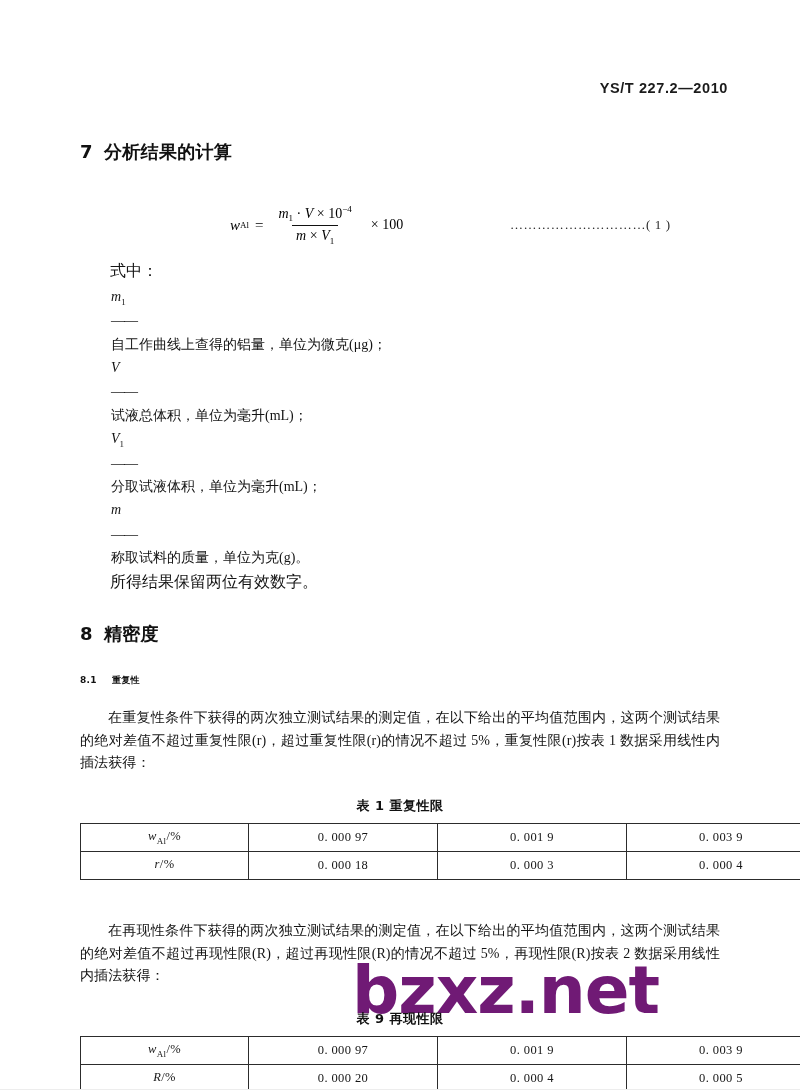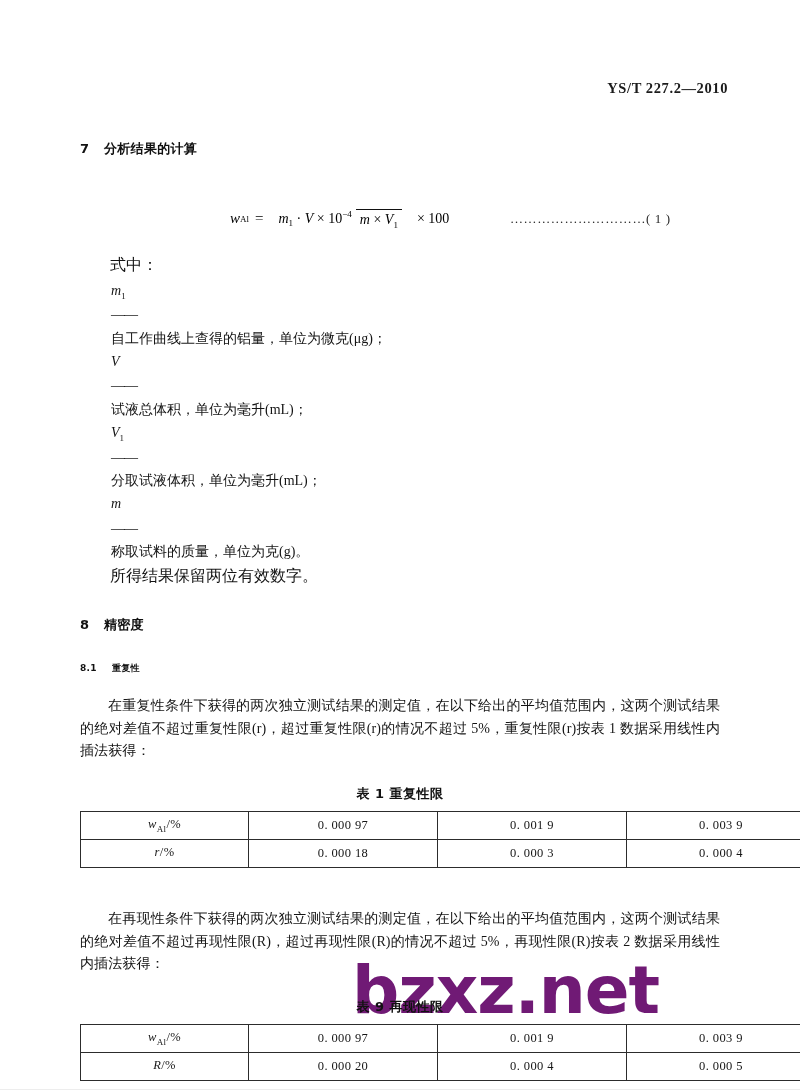--- a/index.html
+++ b/index.html
@@ -36,39 +36,39 @@
     white-space: nowrap;
   }
 
   .content { position: relative; z-index: 2; }
 
   
   .doc-header {
     position: absolute;
     top: 80px;
     right: 72px;
-    font-family: Liberation Serif, serif;
+    font-family: Liberation Sans, sans-serif;
     font-weight: bold;
     font-size: 14.5px;
     letter-spacing: 0.6px;
     color: #1b1b1b;
   }
 
   
   .body-area {
     position: absolute;
     left: 80px;
     top: 140px;
     width: 640px;
   }
 
   .clause-head {
     font-family: "DejaVu Sans", "Liberation Sans", sans-serif;
     font-weight: bold;
-    font-size: 13px;
+    font-size: 18px;
     color: #111;
     margin: 0 0 6px 0;
     letter-spacing: 0.3px;
   }
   .clause-head .num { display: inline-block; min-width: 24px; }
   .clause-head.sub .num { min-width: 32px; }
 
   .para {
     font-size: 14px;
     line-height: 1.62;
@@ -96,21 +96,21 @@
     left: 150px;
     display: flex;
     align-items: center;
     font-size: 15px;
   }
   .var-it { font-style: italic; font-family: "Liberation Serif", "DejaVu Serif", serif; }
   .sub { font-size: 9px; vertical-align: sub; font-style: normal; }
   .sup { font-size: 9px; vertical-align: super; font-style: normal; }
   .frac {
     display: inline-flex;
-    flex-direction: row;
+    flex-direction: column;
     align-items: center;
     margin: 0 5px;
     vertical-align: middle;
   }
   .frac .numer { padding: 0 4px 1px 4px; font-size: 14px; }
   .frac .denom { padding: 2px 4px 0 4px; border-top: 1.3px solid #111; font-size: 14px; }
   .eq-tail { margin-left: 10px; font-size: 14px; }
   .formula-leader {
     position: absolute;
     left: 430px;

